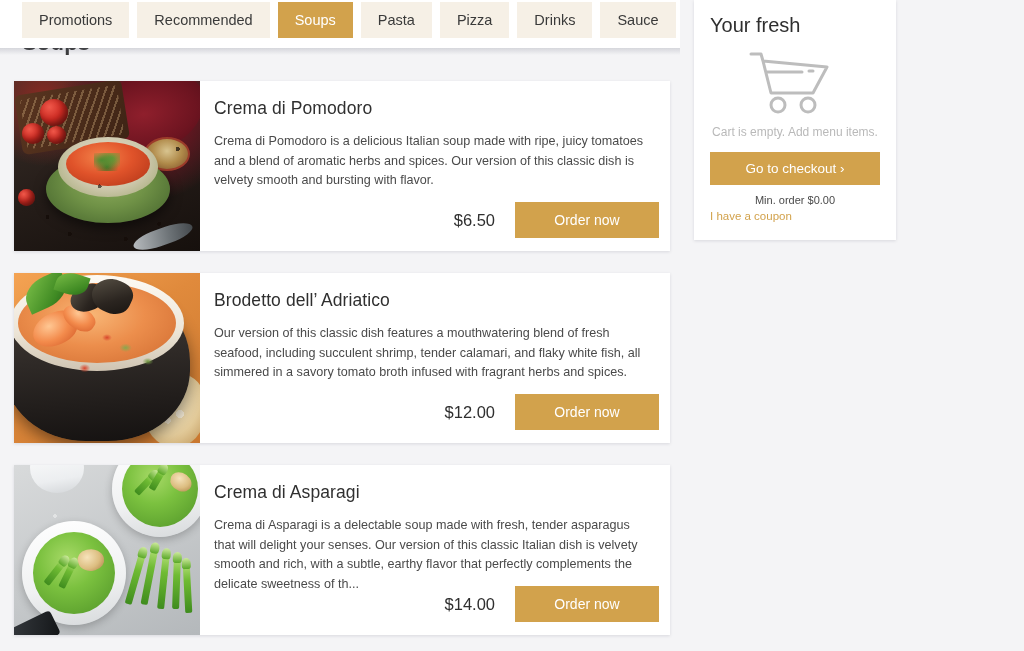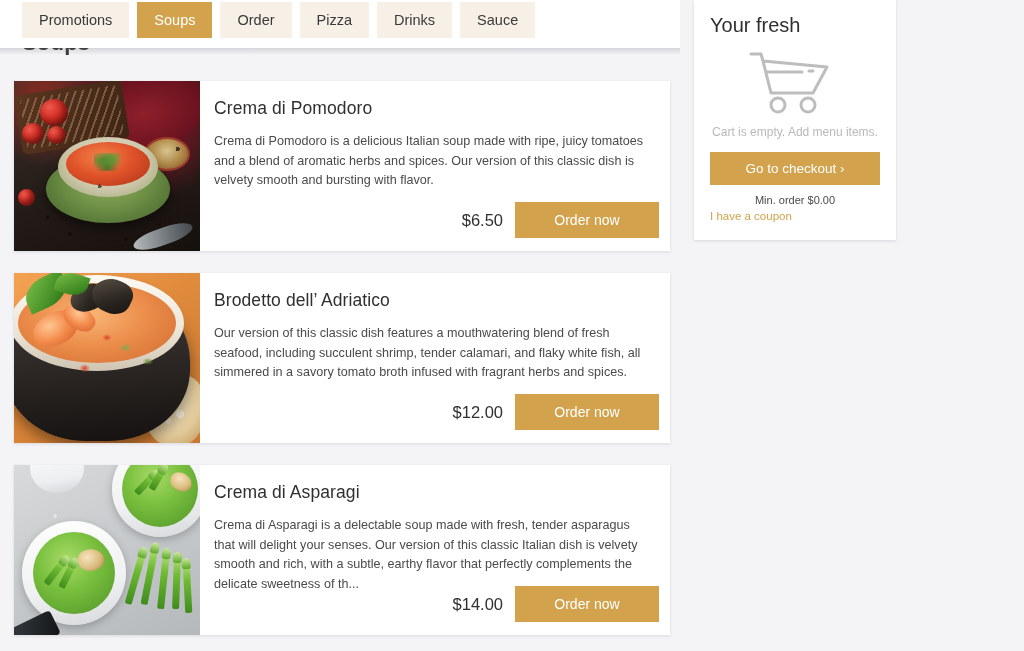--- a/index.html
+++ b/index.html
@@ -129,21 +129,21 @@
     color: #4a4a4a;
     max-width: 448px;
   }
 
   .card-footer {
     position: absolute;
     right: 11px;
     bottom: 13px;
     display: flex;
     align-items: center;
-    gap: 12px;
+    gap: 20px;
   }
 
   .price {
     font-size: 16.5px;
     color: #2f2f2f;
     white-space: nowrap;
   }
 
   .order-btn {
     width: 144px;
@@ -422,22 +422,23 @@
   }
 </style>
 </head>
 <body>
 
 <div class="section-heading">Soups</div>
 
 <div class="tabbar-wrap">
   <nav class="tabbar" id="tabbar">
       <button class="tab">Promotions</button>
+      <button class="tab">Recommended</button>
       <button class="tab active">Soups</button>
-      <button class="tab">Order</button>
+      <button class="tab">Pasta</button>
       <button class="tab">Pizza</button>
       <button class="tab">Drinks</button>
       <button class="tab">Sauce</button>
     </nav>
 </div>
 <div class="scroll-shadow"></div>
 
 <div class="menu-list" id="menu-list">
     <article class="menu-card">
     <div class="card-photo">

